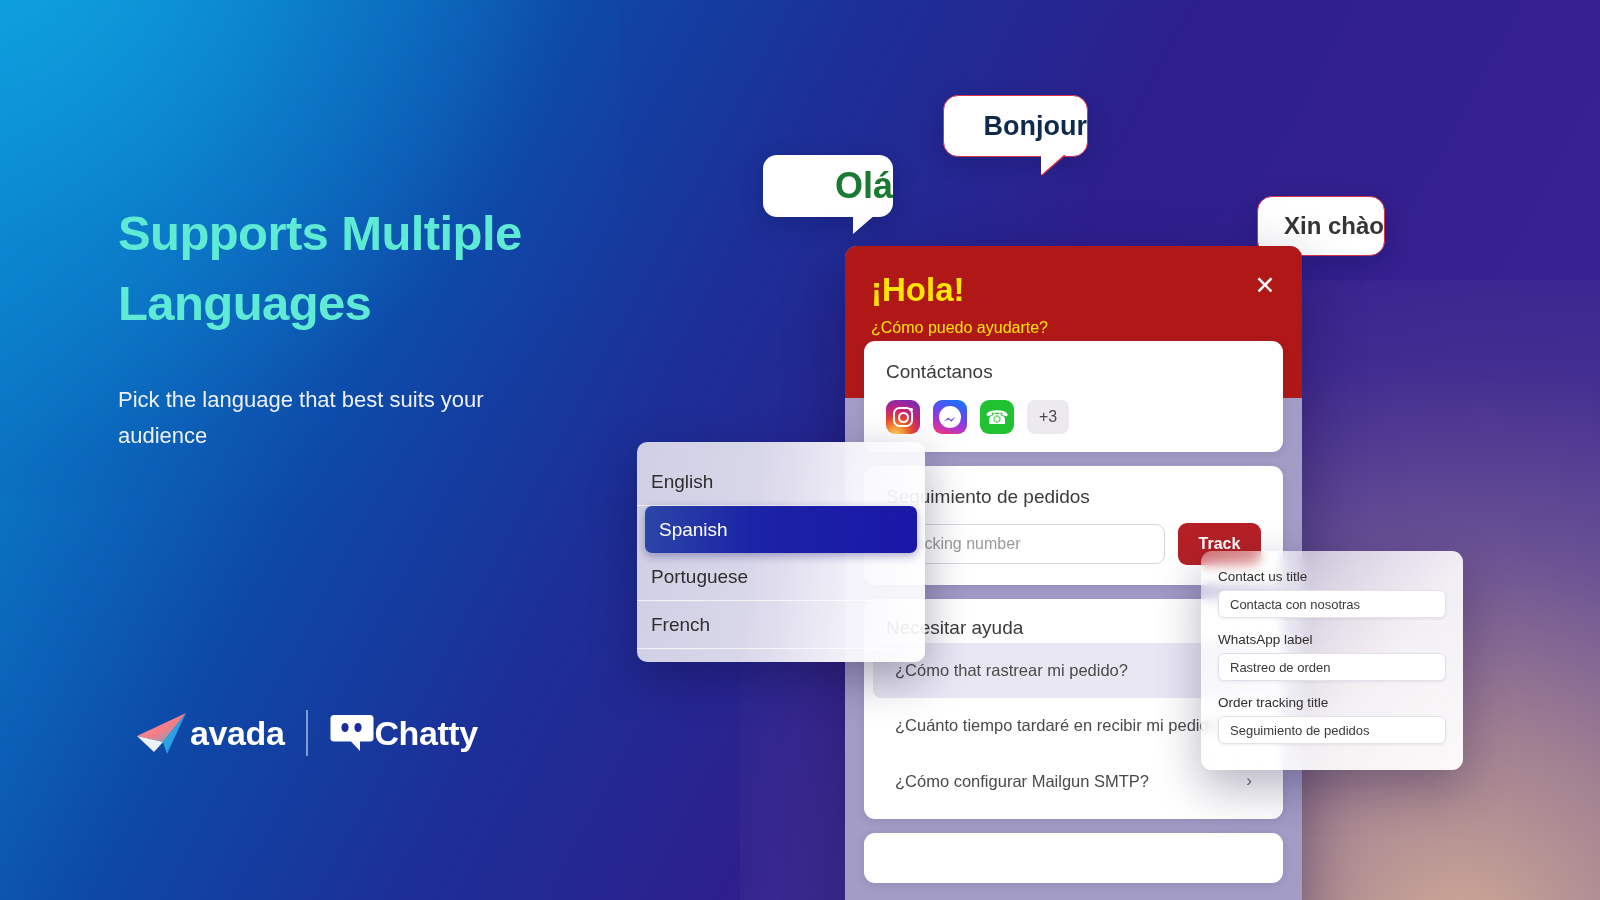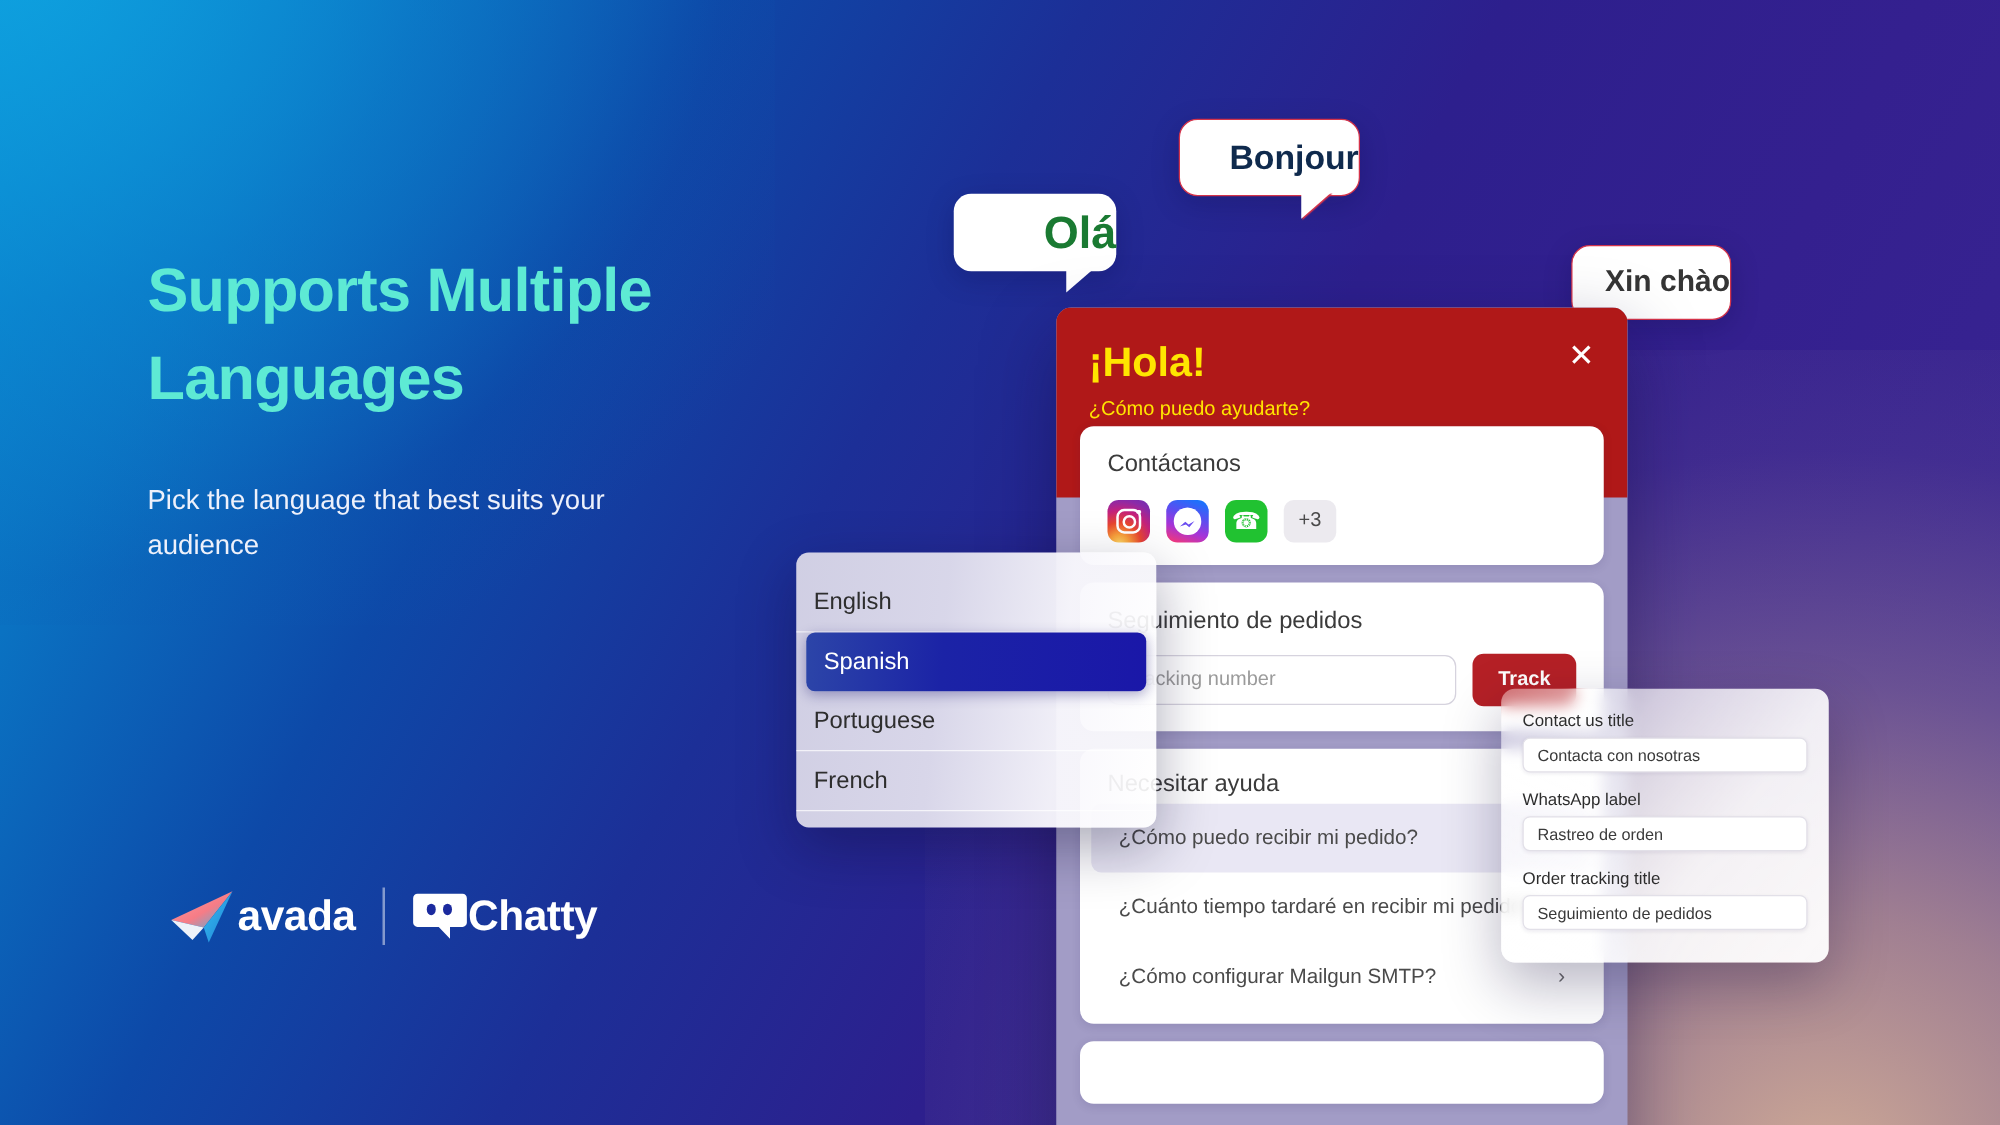--- a/index.html
+++ b/index.html
@@ -343,21 +343,21 @@
     <div id="tracking-title">Seguimiento de pedidos</div>
     <div id="tracking-row">
       <input id="tracking-input" type="text" placeholder="Tracking number" style="">
       <button id="tracking-button">Track</button>
     </div>
   </div>
 
   <div class="w-card" id="card-faq">
     <div id="faq-title">Necesitar ayuda</div>
     <div class="faq-item hl">
-      <span>¿Cómo puedo recibir mi pedido?</span>
+      <span>¿Cómo that rastrear mi pedido?</span>
     </div>
     <div class="faq-item">
       <span>¿Cuánto tiempo tardaré en recibir mi pedido?</span>
     </div>
     <div class="faq-item">
       <span>¿Cómo configurar Mailgun SMTP?</span>
       <span class="faq-chev">›</span>
     </div>
   </div>
 

